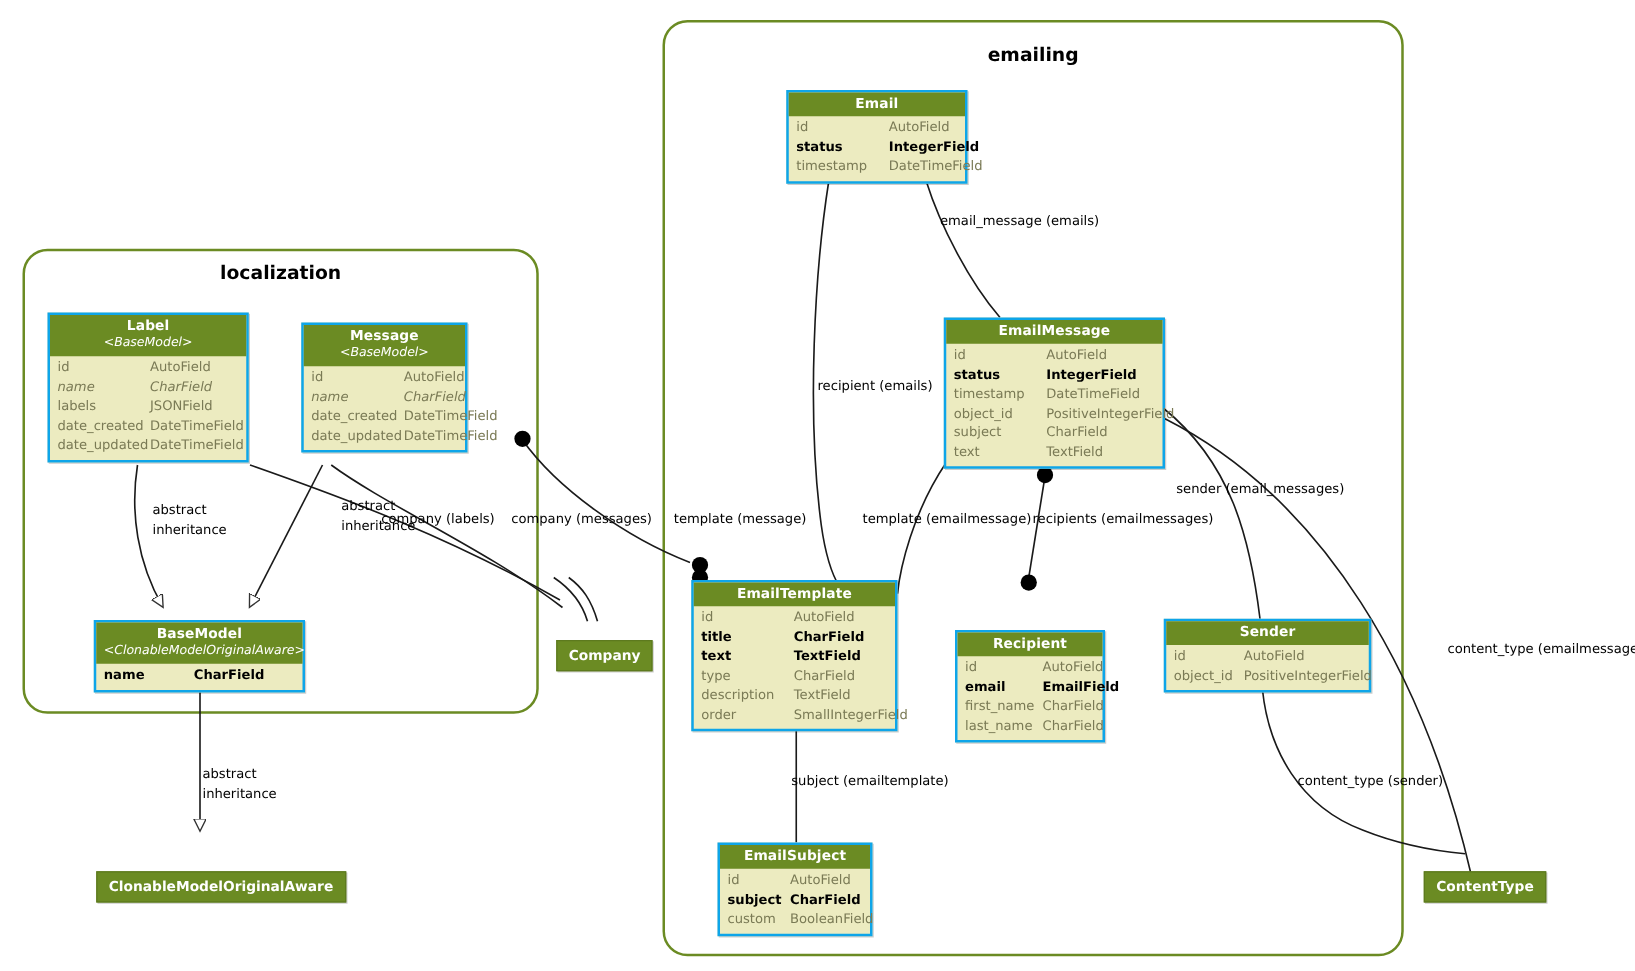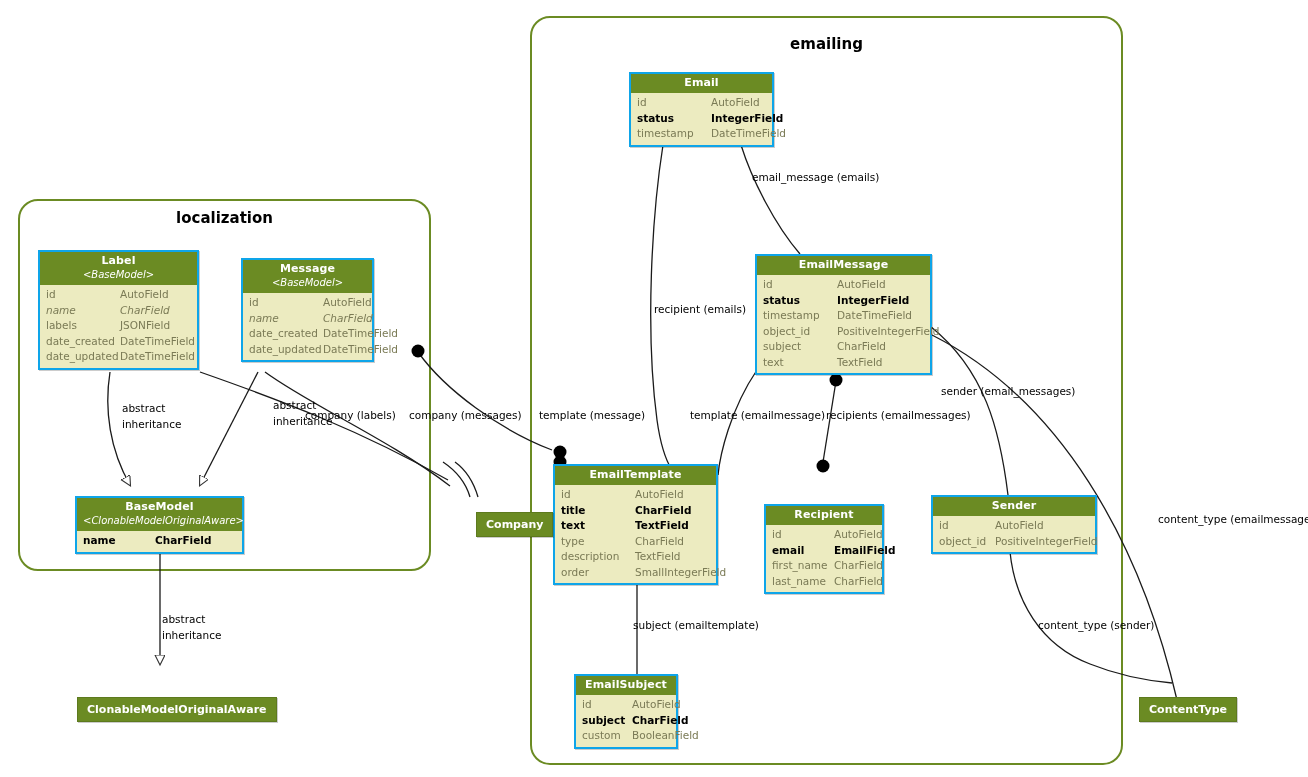--- a/index.html
+++ b/index.html
@@ -236,21 +236,21 @@
         <span class="fname" style="min-width:56px;">id</span>
         <span class="ftype">AutoField</span>
       </div>
       <div class="row">
         <span class="fname" style="min-width:56px;">object_id</span>
         <span class="ftype">PositiveIntegerField</span>
       </div>
     </div>
   </div>
 
-  <div class="cls" style="left:574px;top:674px;width:104px;">
+  <div class="cls" style="left:574px;top:674px;width:124px;">
     <div class="cls-head">
       <span class="cls-name">EmailSubject</span>
     </div>
     <div class="cls-body">
       <div class="row">
         <span class="fname" style="min-width:50px;">id</span>
         <span class="ftype">AutoField</span>
       </div>
       <div class="row bold">
         <span class="fname" style="min-width:50px;">subject</span>
@@ -323,21 +323,21 @@
       <span class="cls-stereo">&lt;ClonableModelOriginalAware&gt;</span>
     </div>
     <div class="cls-body">
       <div class="row bold">
         <span class="fname" style="min-width:72px;">name</span>
         <span class="ftype">CharField</span>
       </div>
     </div>
   </div>
 
-  <div class="simple" style="left:445px;top:512px;margin-left:31px;">Company</div>
+  <div class="simple" style="left:445px;top:512px;">Company</div>
 
   <div class="simple" style="left:77px;top:697px;">ClonableModelOriginalAware</div>
 
   <div class="simple" style="left:1139px;top:697px;">ContentType</div>
 
   <div class="elabel" style="left:752px;top:171px;">email_message (emails)</div>
 
   <div class="elabel" style="left:654px;top:303px;">recipient (emails)</div>
 
   <div class="elabel two" style="left:122px;top:400px;">

